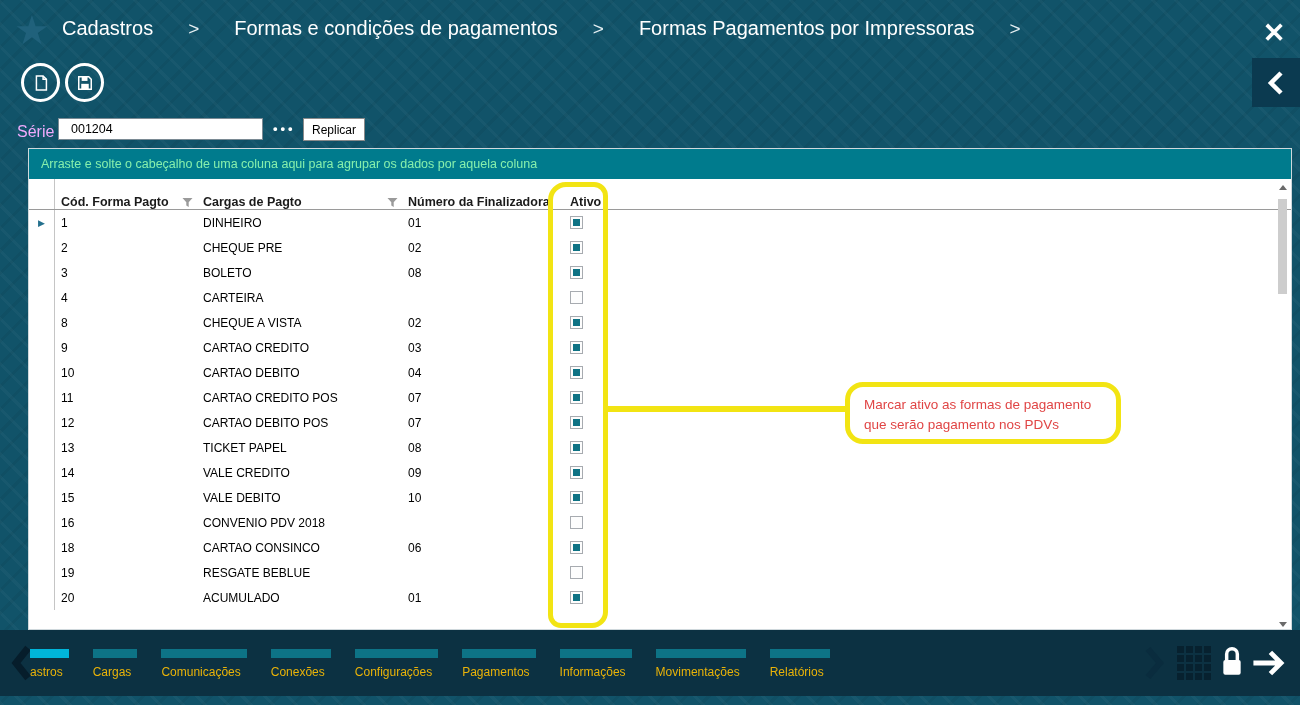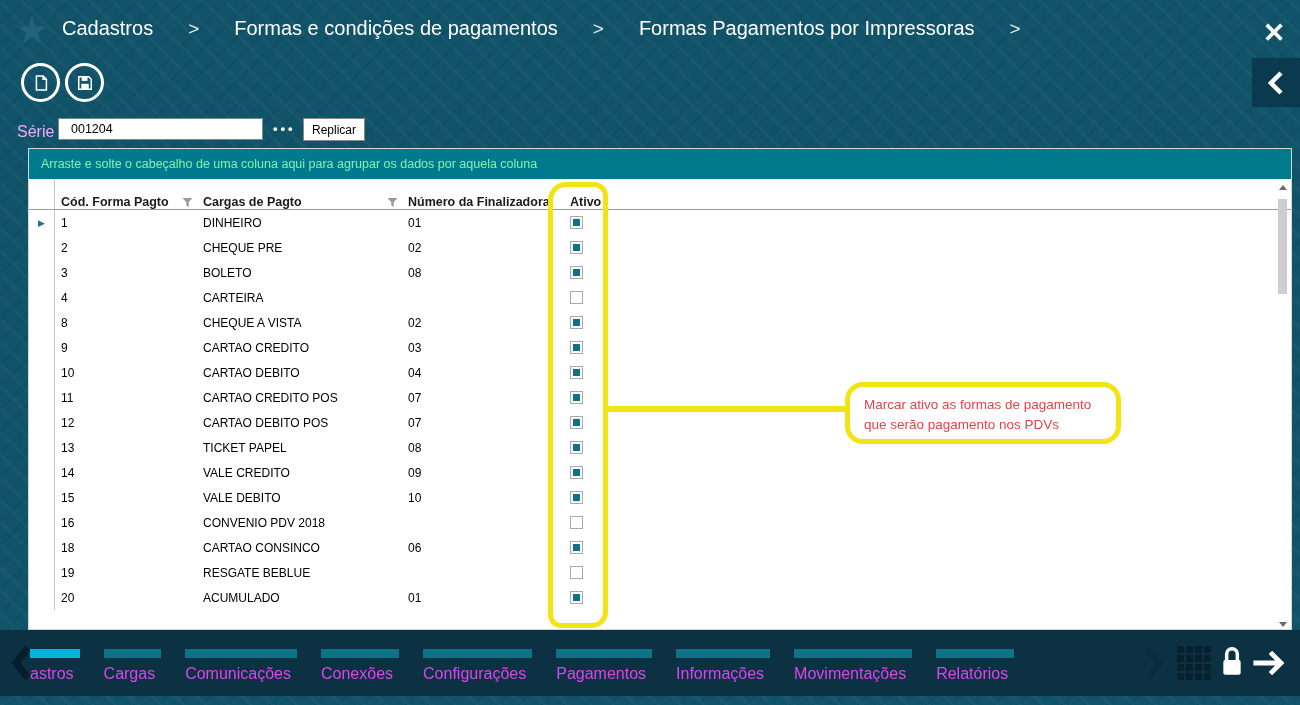--- a/index.html
+++ b/index.html
@@ -50,21 +50,21 @@
   .hl-line { position:absolute; left:606px; top:406px; width:242px; height:6px; background:var(--accent-yellow,#f2e413); z-index:30; }
   .hl-box { position:absolute; left:845px; top:382px; width:276px; height:62px; background:#fff; border:5px solid var(--accent-yellow,#f2e413); border-radius:18px; z-index:31; padding:8px 12px 0 14px; }
   .hl-box .ann { color:var(--annotation-red,#e04545); font-size:13.5px; line-height:1.45; }
   
   .bottom-bar { position:absolute; left:0; top:630px; width:1300px; height:66px; background:#0c3142; z-index:20; }
   .bb-chevron-left { position:absolute; left:8px; top:14px; }
   .tabs { position:absolute; left:30px; top:19px; display:flex; gap:24px; }
   .tab { display:flex; flex-direction:column; cursor:pointer; }
   .tab .bar { height:9px; background:var(--tab-bar,#0d7386); margin-bottom:7px; }
   .tab.active .bar { background:var(--tab-bar-active,#00b5da); }
-  .tab .lbl { color:#d946ef; font-size:16px; white-space:nowrap; padding-right:6px; }
+  .tab .lbl { color:#eab308; font-size:12px; white-space:nowrap; padding-right:6px; }
   .bb-chevron-right { position:absolute; left:1143px; top:16px; }
   .grid-icon { position:absolute; left:1177px; top:16px; width:34px; height:34px; display:grid; grid-template-columns:repeat(4,7px); grid-template-rows:repeat(4,7px); gap:2px; cursor:pointer; }
   .grid-icon span { background:#07212f; }
   .lock-icon { position:absolute; left:1216px; top:14px; cursor:pointer; }
   .fwd-arrow { position:absolute; left:1250px; top:16px; cursor:pointer; }
 </style>
 </head>
 <body>
 
 <div class="star">★</div>

